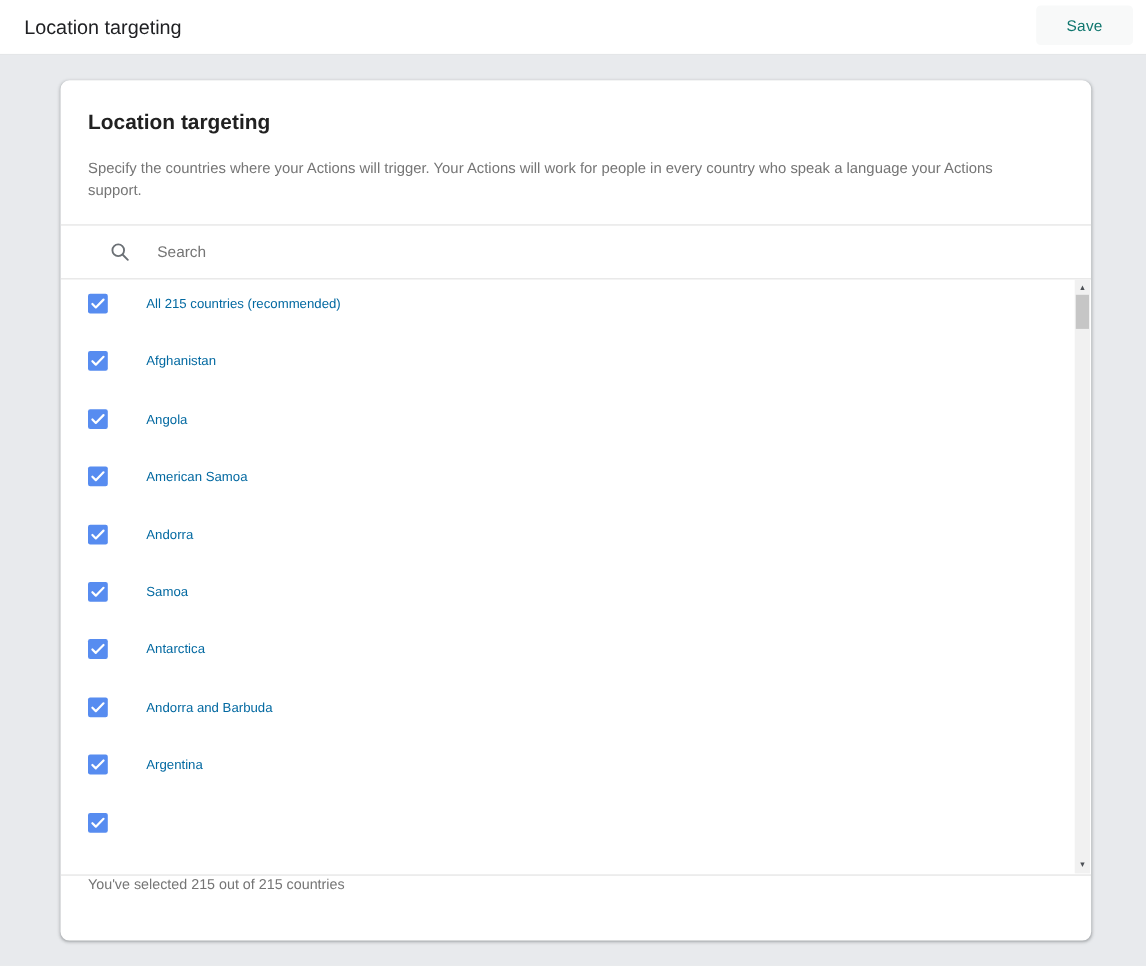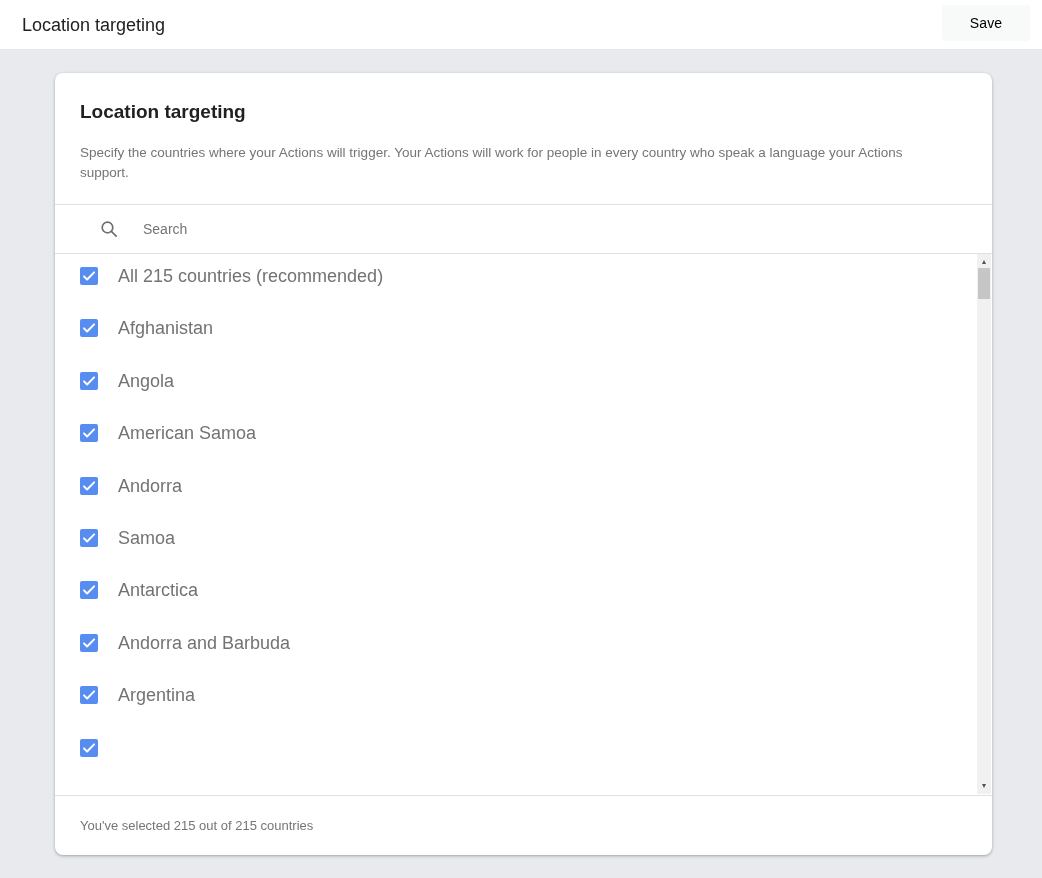--- a/index.html
+++ b/index.html
@@ -29,21 +29,21 @@
     font-size: 18px;
     color: #202124;
   }
   .save-btn {
     position: absolute;
     right: 12px;
     top: 5px;
     width: 88px;
     height: 36px;
     background: #f8f9f9;
-    color: #000000;
+    color: #0f766e;
     border: none;
     border-radius: 4px;
     font-size: 14px;
     font-family: "Liberation Sans", sans-serif;
     letter-spacing: .2px;
     cursor: default;
   }
   
   .card {
     position: absolute;
@@ -114,24 +114,24 @@
   .cb {
     width: 18px;
     height: 18px;
     flex: none;
     border-radius: 2px;
     background: var(--checkbox-blue, #578cf0);
     cursor: pointer;
   }
   .cb svg { display: block; }
   .row-label {
-    margin-left: 20px;
-    font-size: 18px;
+    margin-left: 35px;
+    font-size: 12px;
     line-height: 18px;
-    color: #737373;
+    color: #0369a1;
   }
   
   .sbar {
     position: absolute;
     top: 0;
     right: 1px;
     width: 14px;
     height: 540px;
     background: #f1f1f1;
   }
@@ -155,21 +155,21 @@
     width: 12px;
     height: 31px;
     background: #c6c6c6;
     cursor: pointer;
   }
   
   .card-foot {
     height: 59px;
     border-top: 1px solid #e0e0e0;
     display: flex;
-    align-items: center;
+    align-items: flex-start;
     padding-left: 25px;
     font-size: 13px;
     color: #757575;
   }
 </style>
 </head>
 <body>
 
 <header class="topbar">
   <div class="topbar-title">Location targeting</div>

